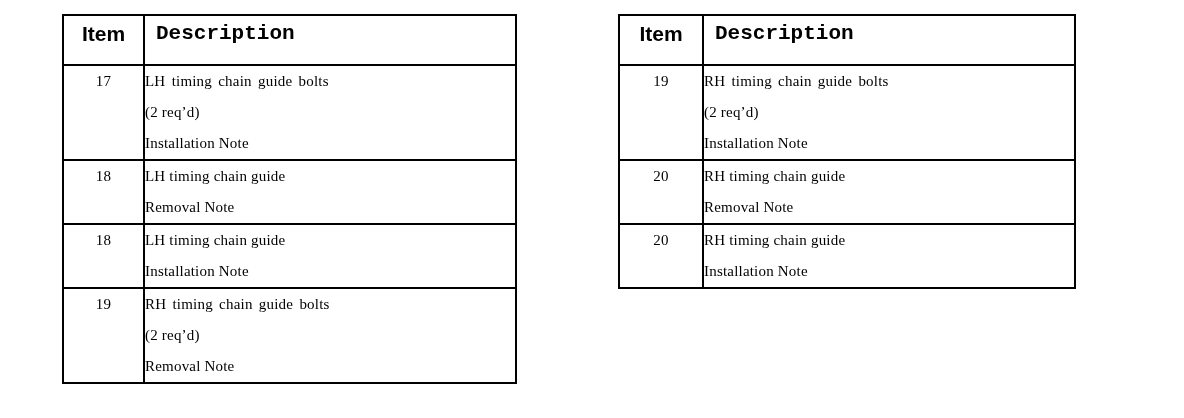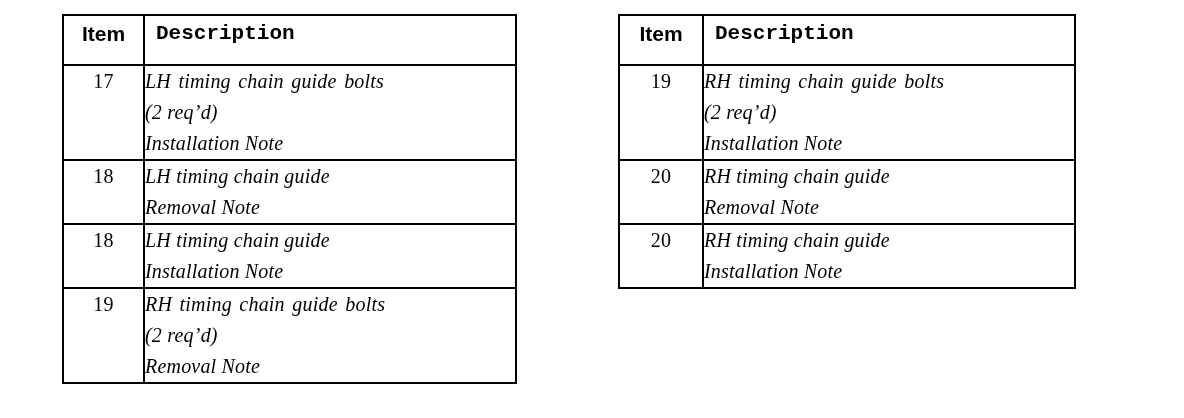--- a/index.html
+++ b/index.html
@@ -66,36 +66,35 @@
     padding-left: 0;
   }
   .parts-table thead th.col-desc {
     padding-left: 11px;
     font-family: Liberation Mono, monospace;
   }
 
   
   .parts-table tbody td {
     font-family: "Liberation Serif", serif;
-    font-size: 20px;
+    font-size: 15px;
     line-height: 31px;
     letter-spacing: 0.2px;
   }
   .cell-item {
     text-align: center;
     padding: 9px 0 10px 0;
     white-space: nowrap;
   }
   .cell-desc {
     padding: 9px 0 10px 11px;
   }
   .cell-desc .desc-line {
     display: block;
     white-space: nowrap;
-    font-style: italic;
   }
   
   .cell-desc .desc-line.line-wide {
     word-spacing: 2.3px;
   }
 </style>
 </head>
 <body>
 
 <table class="parts-table" id="table-left">

